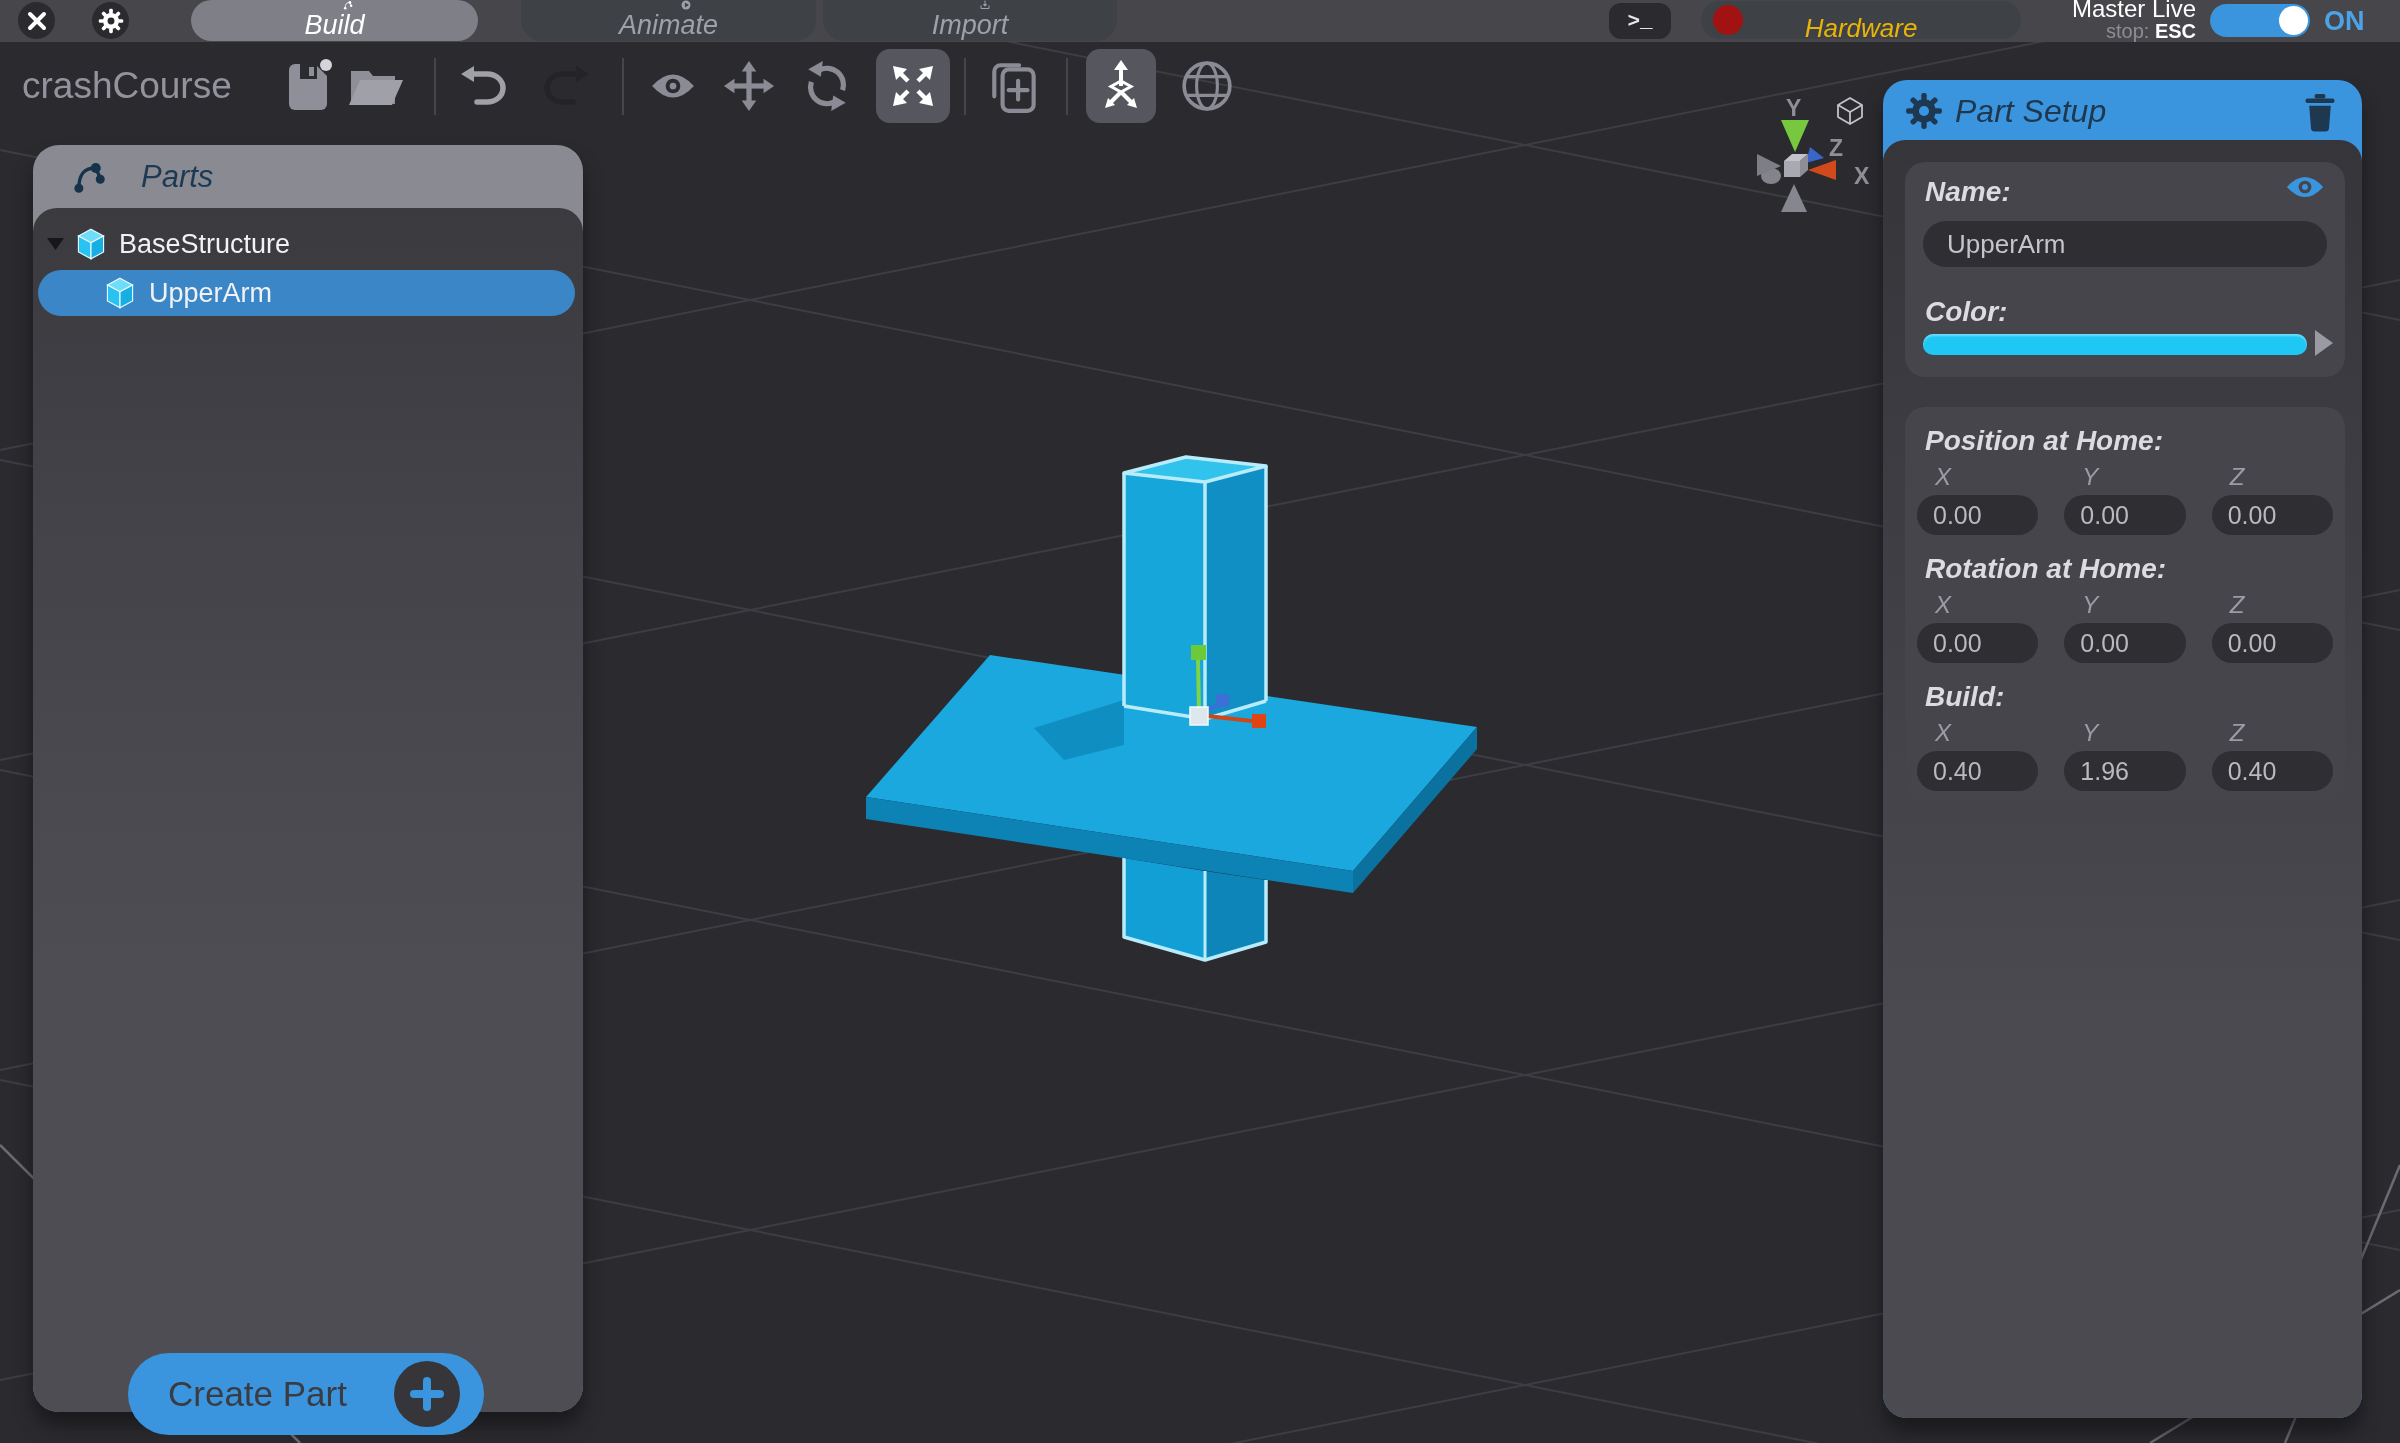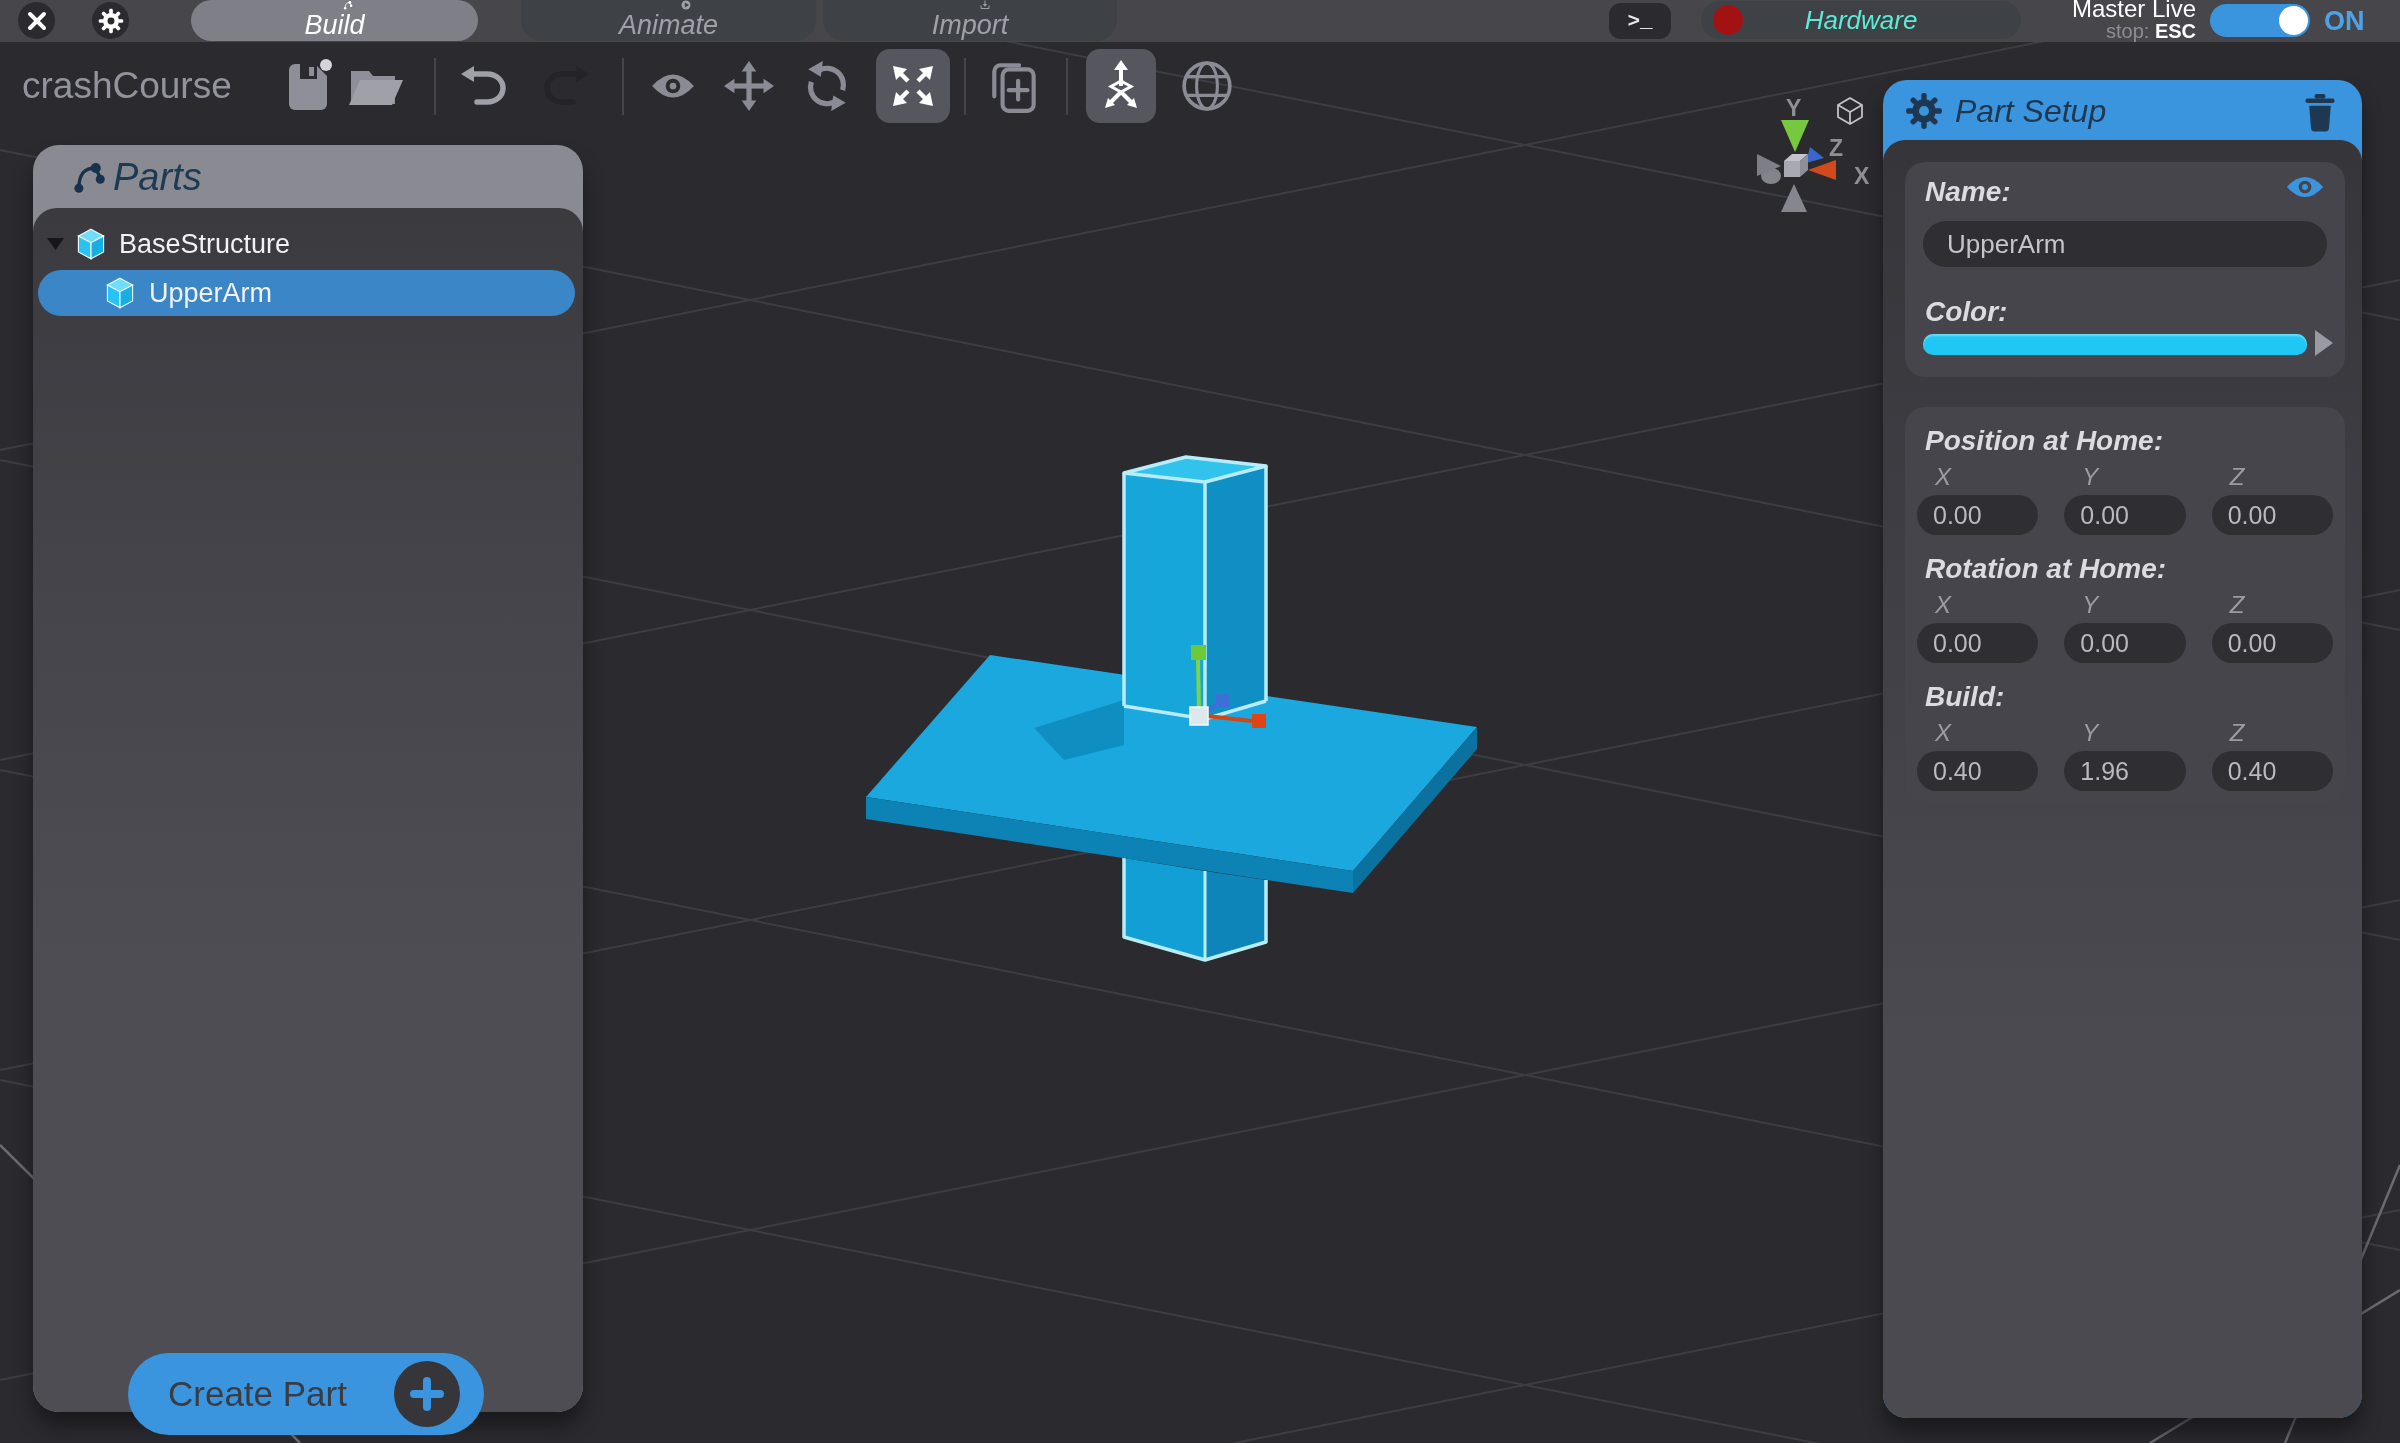--- a/index.html
+++ b/index.html
@@ -16,43 +16,43 @@
   .tab{position:absolute;top:0;height:41px;border-radius:0 0 21px 21px;
        display:flex;align-items:center;font-style:italic;font-size:27px;color:#9fa0a8;
        background:#3e4247;flex-direction:column;}
   .tab.selected{background:#7f7f88;color:#ffffff;border-radius:21px;top:0;}
   .tab .lbl{flex:1;text-align:center;}
   .term-btn{position:absolute;top:3px;width:62px;height:36px;border-radius:12px;background:#2a2a2f;
             color:#e8e8ec;font-family:"Liberation Mono",monospace;font-size:21px;font-weight:bold;
             display:flex;align-items:center;justify-content:center;}
   .hw-pill{position:absolute;top:1px;width:320px;height:38px;border-radius:19px;background:#3e4247;}
   .rec-dot{position:absolute;left:12px;top:4px;width:30px;height:30px;border-radius:50%;background:#a31212;}
-  .hw-lbl{position:absolute;left:0;right:0;top:0;height:38px;line-height:38px;text-align:center;
-          font-style:italic;font-size:26px;color:#5eead4;}
+  .hw-lbl{position:absolute;left:0;right:0;top:8px;height:38px;line-height:38px;text-align:center;
+          font-style:italic;font-size:26px;color:#eab308;}
   .mlive{position:absolute;left:2000px;top:-3px;width:196px;text-align:right;line-height:23px;}
   .mlive .l1{color:#ffffff;font-size:24px;}
   .mlive .l2{font-size:20px;color:#8d8d95;}
   .mlive .l2 b{color:#ffffff;}
   .toggle{position:absolute;left:2210px;top:4px;width:100px;height:33px;border-radius:17px;background:#3a95de;}
   .knob{position:absolute;right:2px;top:2px;width:29px;height:29px;border-radius:50%;background:#ffffff;}
   .on-lbl{position:absolute;left:2324px;top:0;height:42px;line-height:42px;font-size:27px;font-weight:bold;color:#4da3e8;}
 
   
   .toolbar2{position:absolute;left:0;top:42px;width:2400px;height:88px;z-index:40;}
   .t2{position:absolute;top:0;height:88px;display:flex;align-items:center;}
   .proj-title{font-size:37px;color:#93939d;}
   .vsep{position:absolute;top:16px;width:2px;height:57px;background:#45454b;}
   .tool-sel{position:absolute;top:7px;width:74px;height:74px;border-radius:14px;background:#56565e;
             display:flex;align-items:center;justify-content:center;}
 
   
   .left-panel{position:absolute;left:33px;top:145px;width:550px;height:1267px;border-radius:26px;
               background:#8a8a92;z-index:30;box-shadow:0 14px 18px rgba(10,10,14,.5);}
   .lp-header{position:absolute;left:0;top:0;width:100%;height:64px;display:flex;align-items:center;}
-  .lp-title{font-style:italic;font-size:38px;color:#1d3a54;font-weight:500;margin-left:6px;}
+  .lp-title{font-style:italic;font-size:31px;color:#1d3a54;font-weight:500;margin-left:34px;}
   .lp-body{position:absolute;left:0;top:63px;right:0;bottom:0;border-radius:24px 24px 26px 26px;
            background:linear-gradient(180deg,#3a3a3f 0%,#44444a 30%,#4d4d53 62%);}
   .tree-row{position:absolute;display:flex;align-items:center;color:#f2f2f4;font-size:27px;}
   .row-sel{background:#3a86c6;border-radius:23px;}
   .create-btn{position:absolute;left:95px;top:1145px;width:356px;height:82px;border-radius:41px;
               background:#3a95de;display:flex;align-items:center;}
   .create-lbl{margin-left:40px;font-size:35px;color:#3b3b42;}
   .plus-circle{position:absolute;right:24px;top:8px;width:66px;height:66px;border-radius:50%;
                background:#35353a;display:flex;align-items:center;justify-content:center;}
 

